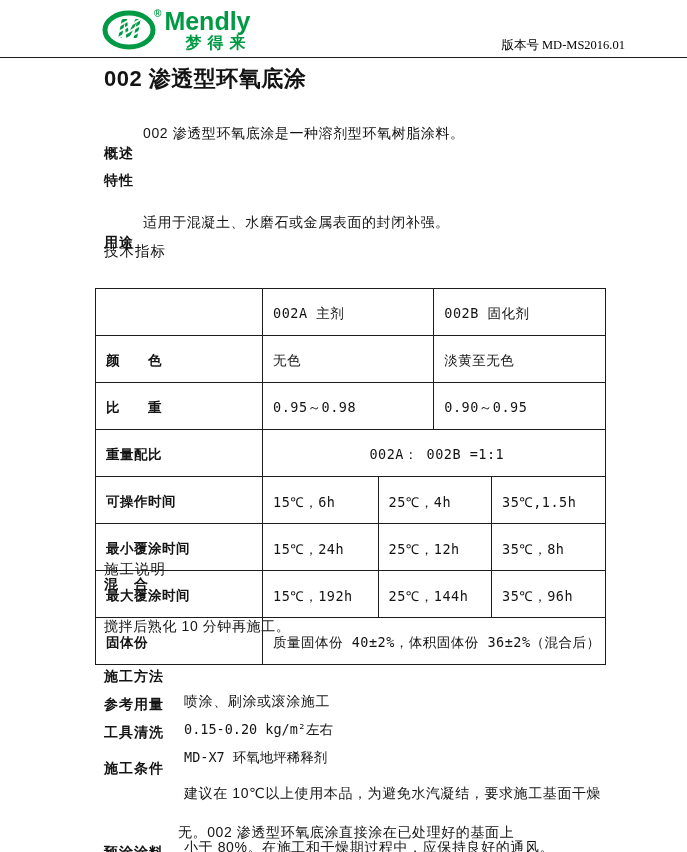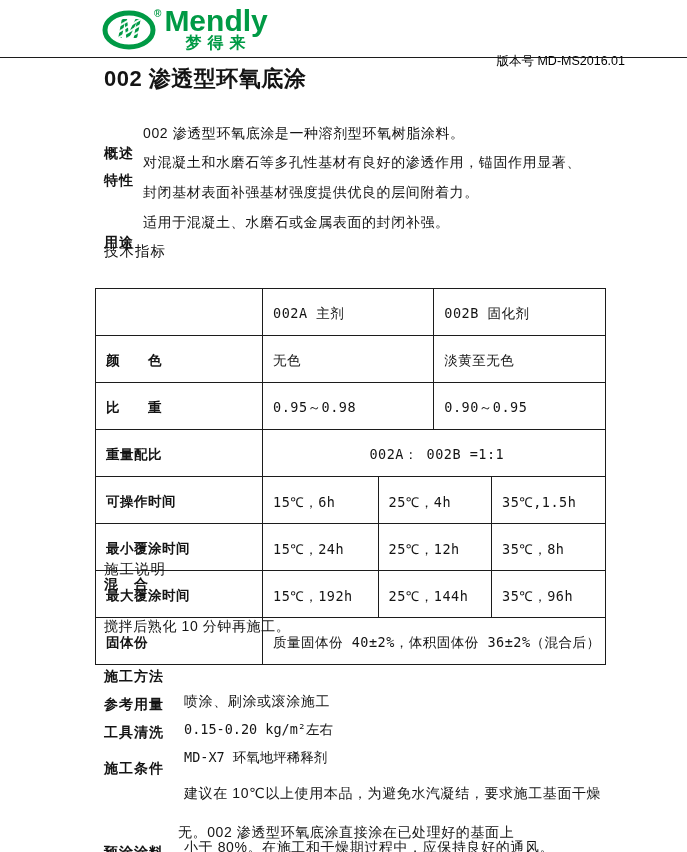--- a/index.html
+++ b/index.html
@@ -14,31 +14,31 @@
     overflow: hidden;
   }
   .abs { position: absolute; }
   
   .logo { left: 102px; top: 8px; display: flex; align-items: flex-start; }
   .logo-mark { display: inline-block; line-height: 0; }
   .reg { color: var(--brand); font-size: 10px; font-weight: bold; margin: 0 1px 0 -4px; }
   .logo-words { display: inline-block; margin-left: 2px; }
   .brand-latin {
     display: block; color: var(--brand);
-    font-size: 30px; font-weight: 800; letter-spacing: 0px; line-height: 26px;
+    font-size: 25px; font-weight: 800; letter-spacing: 0px; line-height: 26px;
   }
   .brand-cn {
     display: block; color: var(--brand);
     font-size: 16px; font-weight: bold; letter-spacing: 6px;
     margin-left: 21px; margin-top: 0px; line-height: 18px;
   }
   .version {
     right: 62px; top: 37px;
-    font-family: Liberation Sans, sans-serif;
-    font-size: 12.5px; color: #000; margin-top: 16px;
+    font-family: Liberation Serif, serif;
+    font-size: 12.5px; color: #000;
   }
   .rule { left: 0; top: 57px; width: 687px; border-top: 1.6px solid var(--line); }
   .doc-title { left: 104px; top: 64px; font-size: 22px; font-weight: bold; letter-spacing: 0.5px; }
   
   .lbl-col { left: 104px; font-size: 14px; font-weight: bold; letter-spacing: 1px; margin-top: 20px; }
   .txt { font-size: 14px; letter-spacing: 0.6px; }
   .t1 { left: 143px; }
   .t2 { left: 178px; }
   .t3 { left: 184px; margin-top: 45px; }
   .wrap-block { width: 452px; line-height: 30px; }
@@ -88,21 +88,20 @@
 
   <div class="abs version">版本号 MD-MS2016.01</div>
   <div class="abs rule"></div>
 
   <div class="abs doc-title">002 渗透型环氧底涂</div>
 
   <div class="abs lbl-col" style="top:125px">概述</div>
   <div class="abs txt t1" style="top:125px">002 渗透型环氧底涂是一种溶剂型环氧树脂涂料。</div>
 
   <div class="abs lbl-col" style="top:152px">特性</div>
-  <div class="abs txt t1 wrap-block" style="top:147px">对混凝土和水磨石等多孔性基材有良好的渗透作用，锚固作用显著、封闭基材表面补强基材强度提供优良的层间附着力。</div>
 
   <div class="abs lbl-col" style="top:214px">用途</div>
   <div class="abs txt t1" style="top:214px">适用于混凝土、水磨石或金属表面的封闭补强。</div>
 
   <div class="abs heading" style="top:242px">技术指标</div>
 
   <div class="abs spec-table-wrap">
     <table class="spec">
       <colgroup>
         <col style="width:167px">

